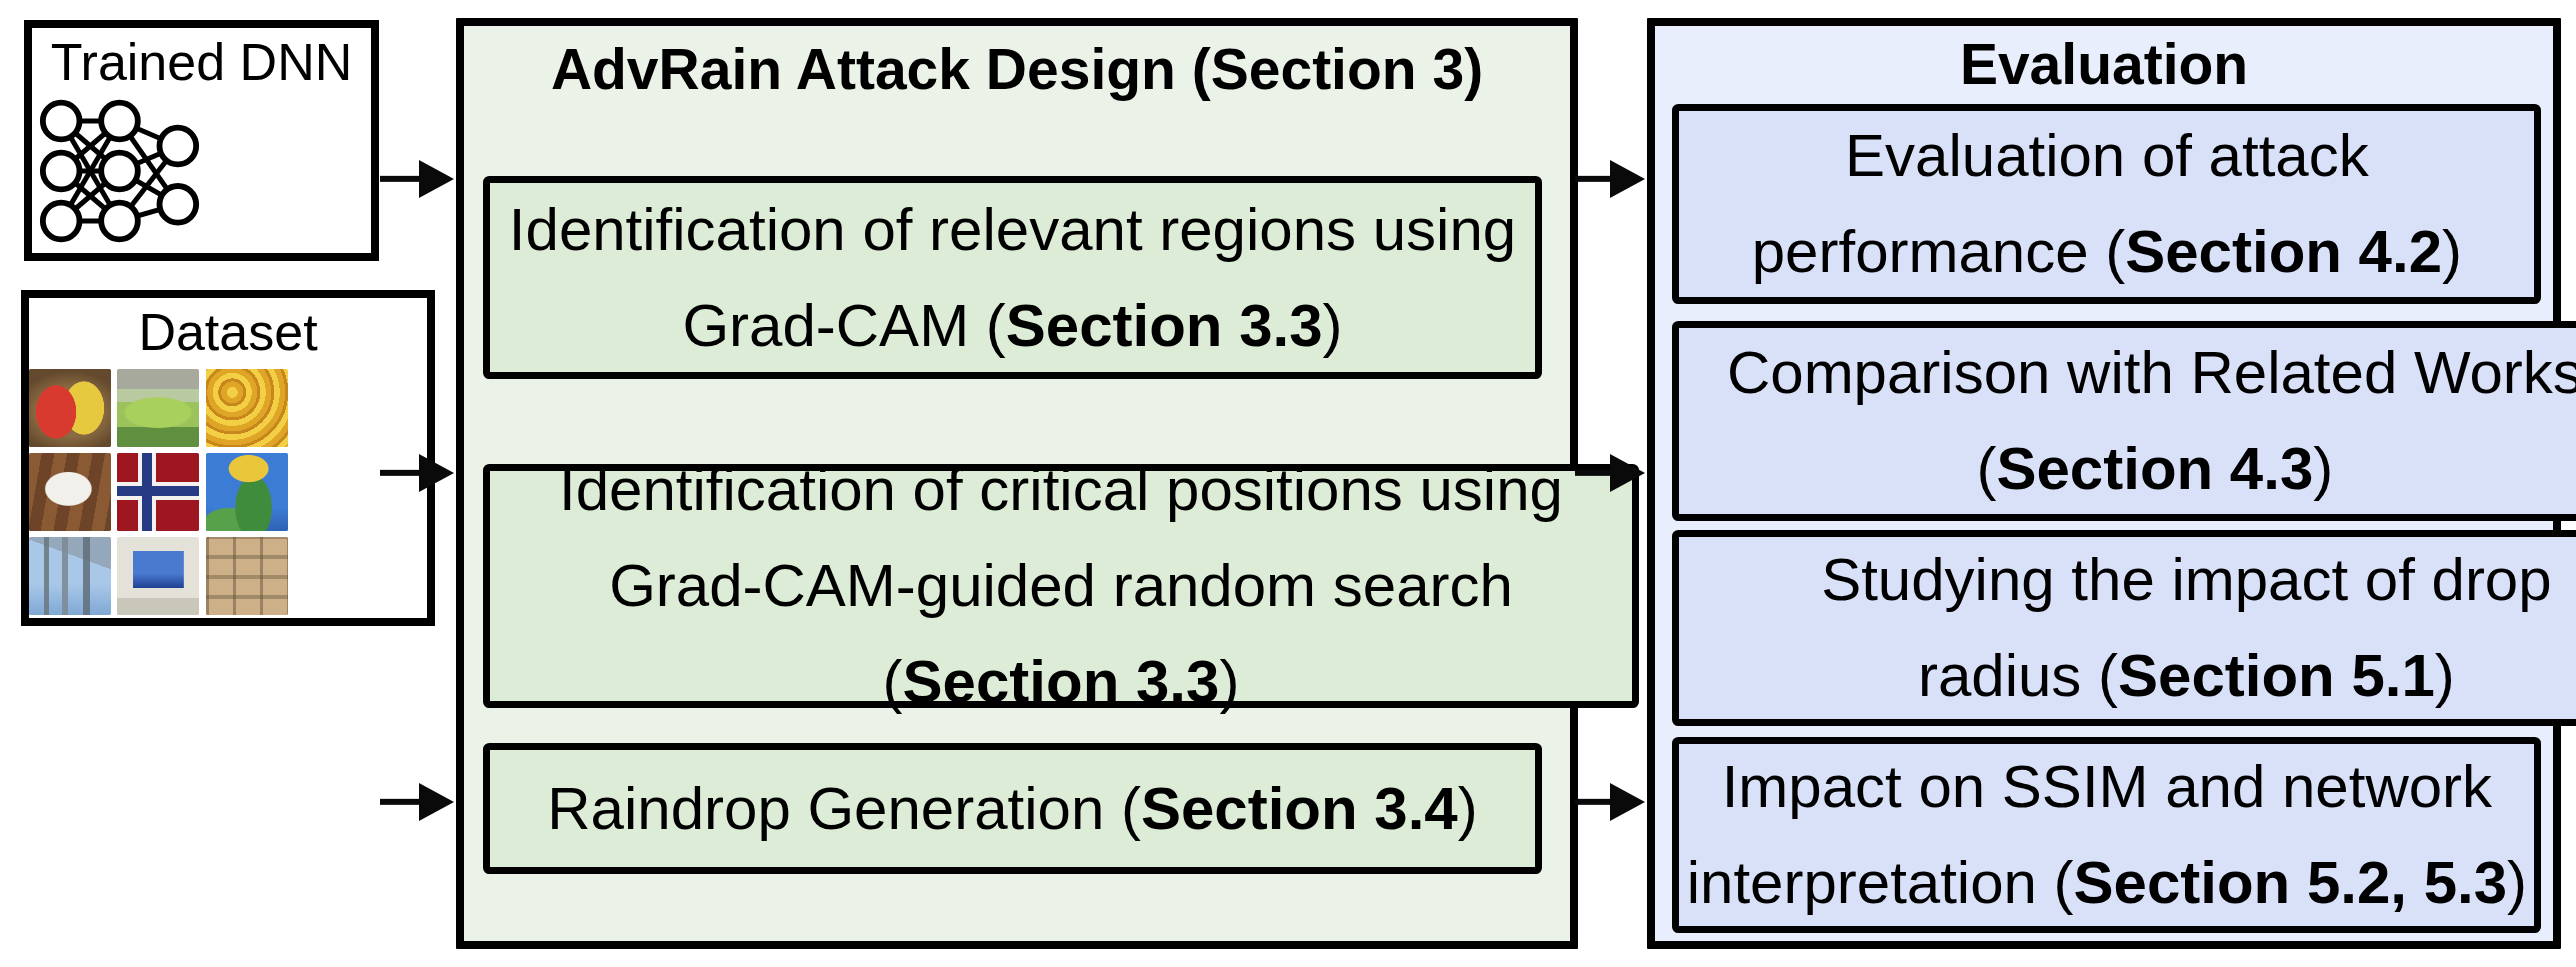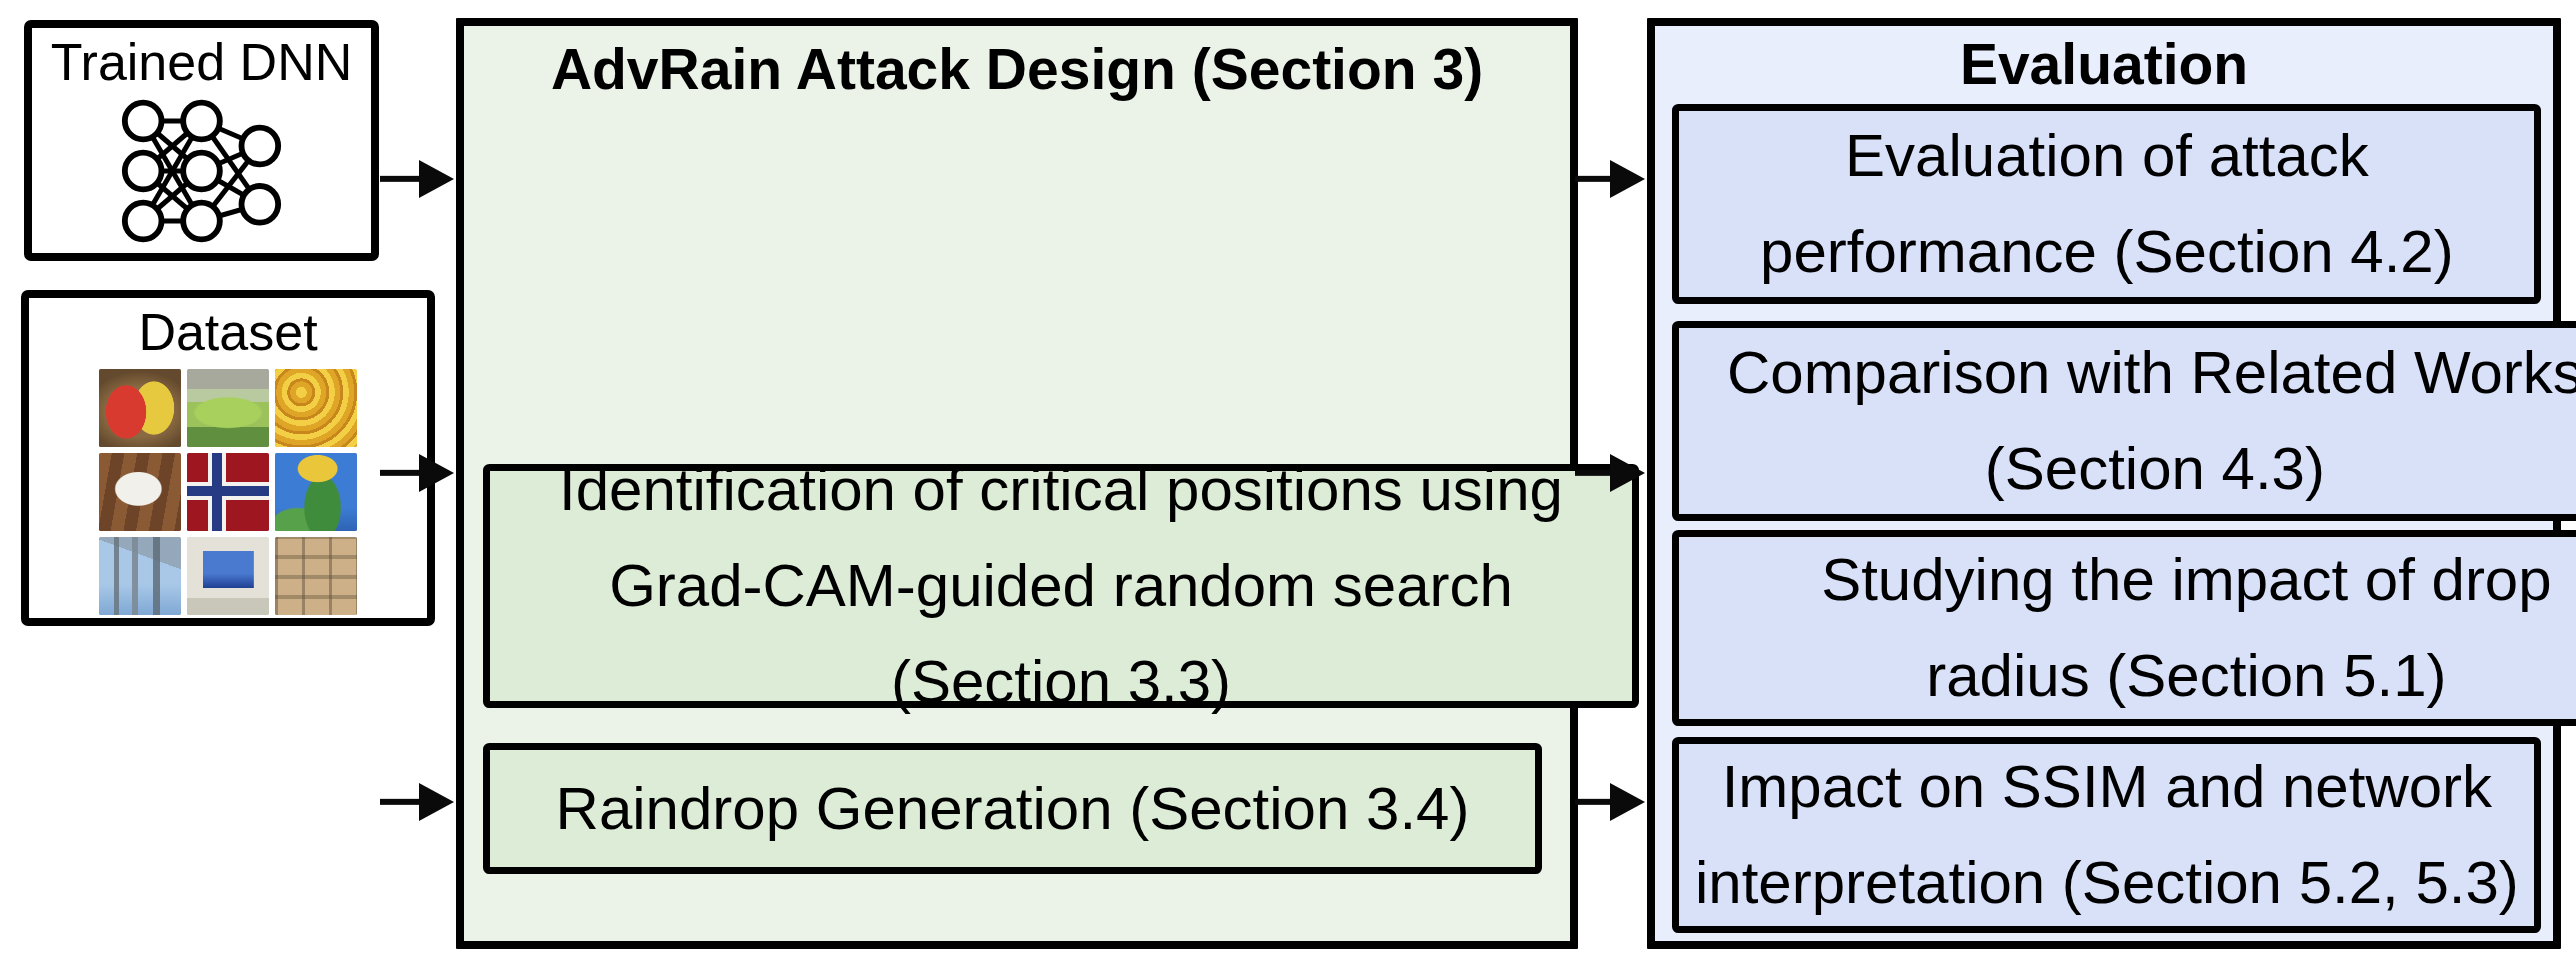--- a/index.html
+++ b/index.html
@@ -2,41 +2,41 @@
 <html style="font-size:12.6px"><head>
 <meta charset="utf-8">
 <style>
   html,body{margin:0;padding:0;background:#ffffff;}
   .canvas{
     position:relative;width:2576px;height:967px;background:#ffffff;
     font-family:"Liberation Sans",sans-serif;color:#000;overflow:hidden;
   }
   
   .srcbox{
-    position:absolute;background:#fff;border:8.7px solid #000;border-radius:7px;
-    box-sizing:border-box;display:flex;flex-direction:column;align-items:center;
+    position:absolute;background:#fff;border:8.7px solid #000;border-radius:0;
+    box-sizing:border-box;display:flex;flex-direction:column;
   }
   .srcbox .title{font-size:52px;line-height:1.15;margin-top:4.7px;text-align:center;}
   .panel{
     position:absolute;border:8.7px solid #000;border-radius:1px;box-sizing:border-box;
   }
   .panel-hdr{
     position:absolute;left:0;right:0;text-align:center;
     font-weight:bold;font-size:57px;line-height:1.15;
   }
   .stepbox{
     position:absolute;border:7px solid #000;border-radius:6.3px;box-sizing:border-box;
     display:flex;align-items:center;justify-content:center;text-align:center;
     font-size:60px;line-height:1.6;
   }
   .g-outer{background:#ebf2e8;}
   .g-sub{background:#dcecd7;}
   .b-outer{background:#e9eefc;}
   .b-sub{background:#d9e1f8;}
-  .b{font-weight:normal;}
+  .b{font-weight:bold;}
   
   .arrow{position:absolute;height:38px;}
   .arrow .shaft{position:absolute;left:0;top:50%;transform:translateY(-50%);height:6.3px;background:#0a0a0a;}
   .arrow .head{
     position:absolute;right:0;top:50%;transform:translateY(-50%);
     width:0;height:0;border-left:35px solid #0a0a0a;
     border-top:19px solid transparent;border-bottom:19px solid transparent;
   }
   
   .nn-wrap{margin-top:3.2px;}
@@ -151,20 +151,26 @@
     <div class="head"></div>
   </div>
   <div class="arrow" style="left:380px;top:783px;width:74px;">
     <div class="shaft" style="width:44px;"></div>
     <div class="head"></div>
   </div>
 
   <div class="panel g-outer" style="left:456px;top:18px;width:1122px;height:931px;">
     <div class="panel-hdr" style="top:11px;">AdvRain Attack Design (Section 3)</div>
 
+    <div class="stepbox g-sub" style="left:19px;top:150px;width:1059px;height:203px;">
+      <div>
+        <div><span>Identification of relevant regions using</span></div>
+        <div><span>Grad-CAM (</span><span class="b">Section 3.3</span><span>)</span></div>
+      </div>
+    </div>
 
     <div class="stepbox g-sub" style="left:19px;top:438px;width:1156px;height:244px;">
       <div>
         <div><span>Identification of critical positions using</span></div>
         <div><span>Grad-CAM-guided random search</span></div>
         <div><span>(</span><span class="b">Section 3.3</span><span>)</span></div>
       </div>
     </div>
 
     <div class="stepbox g-sub" style="left:19px;top:717px;width:1059px;height:131px;">

